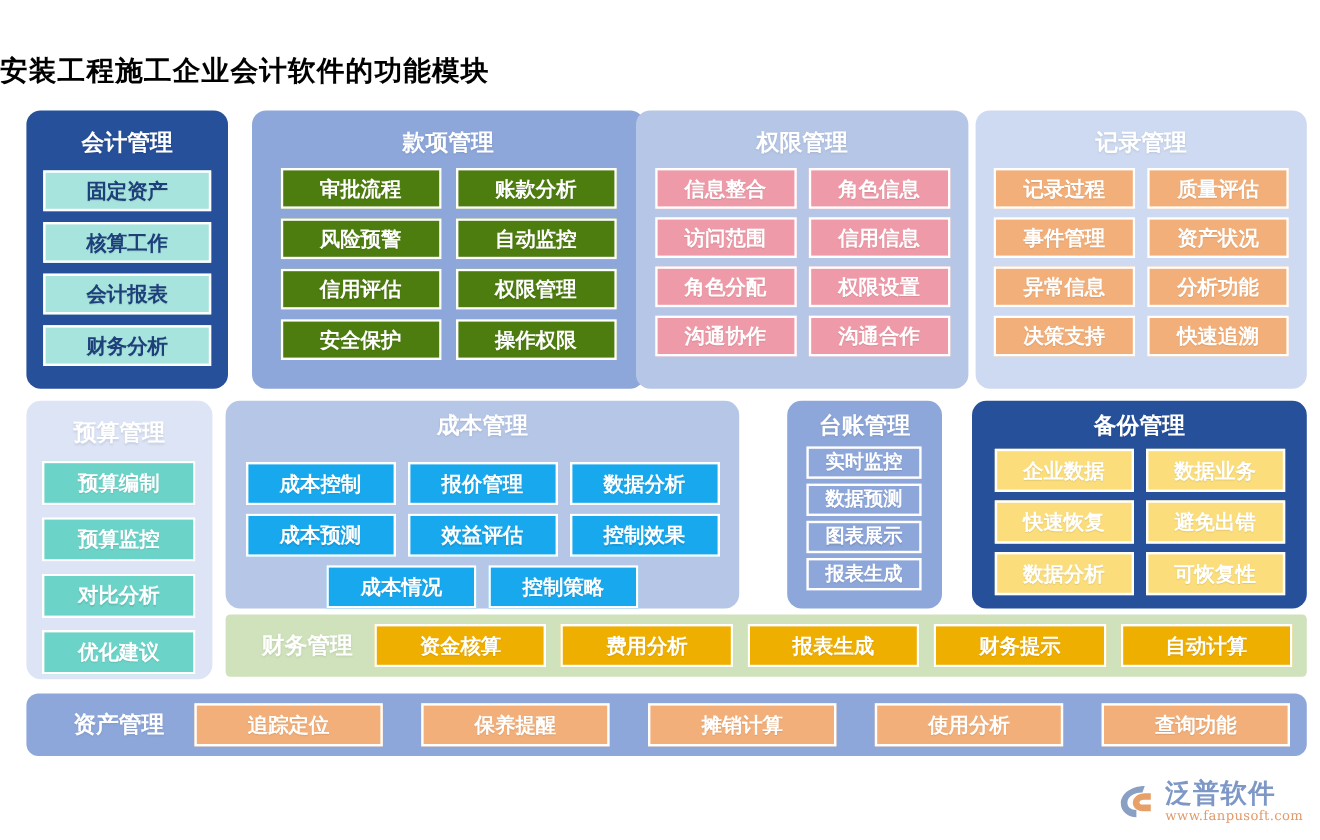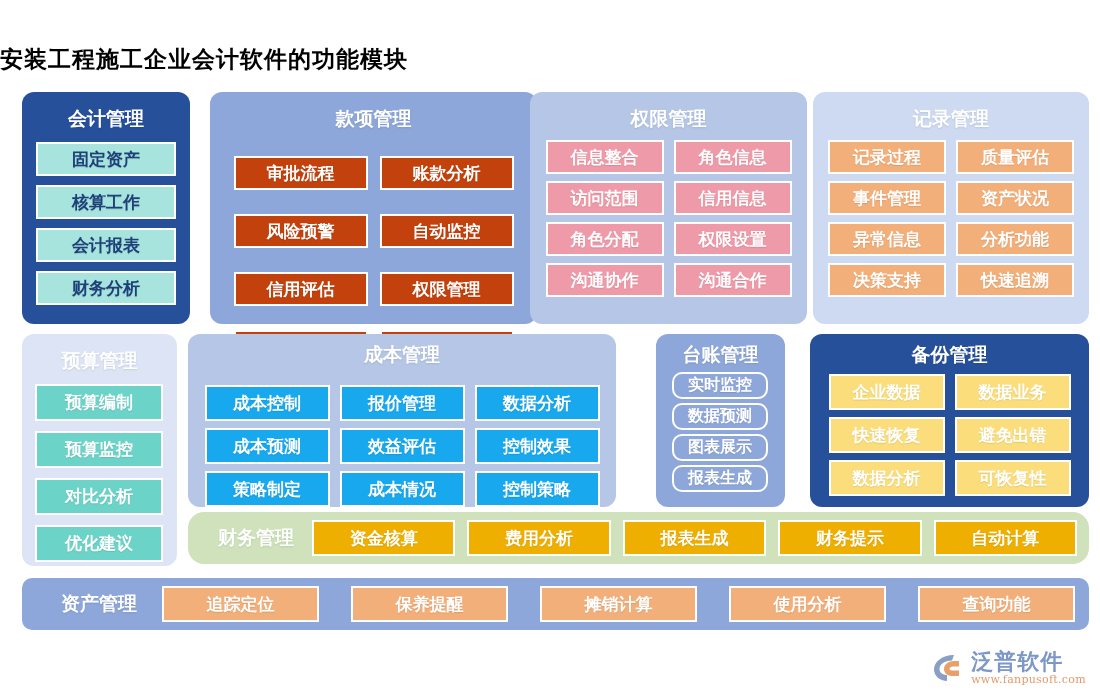--- a/index.html
+++ b/index.html
@@ -79,21 +79,21 @@
   }
 
   
   #p-accounting { left: 22px; top: 92px; width: 168px; height: 232px; background: #27509B; }
   #p-accounting .chip-grid { gap: 9px 0; padding: 2px 14px 12px; flex-direction: column; }
   #p-accounting .chip { width: 140px; height: 34px; background: #A8E4DE; color: #1d3f7a; border-color: #ffffff; }
 
   
   #p-payment { left: 210px; top: 92px; width: 327px; height: 232px; background: #8EA7DA; }
   #p-payment .chip-grid { gap: 8px 12px; padding: 0 16px 10px; }
-  #p-payment .chip { width: 134px; height: 34px; background: #c2410c; margin-top: 16px; }
+  #p-payment .chip { width: 134px; height: 34px; background: #4d7c0f; }
 
   
   #p-permission { left: 530px; top: 92px; width: 277px; height: 232px; background: #B6C6E6; }
   #p-permission .chip-grid { gap: 7px 10px; padding: 0 14px 10px; }
   #p-permission .chip { width: 118px; height: 34px; background: #EF9AA8; }
 
   
   #p-record { left: 813px; top: 92px; width: 276px; height: 232px; background: #CEDAF1; }
   #p-record .chip-grid { gap: 7px 10px; padding: 0 14px 10px; }
   #p-record .chip { width: 118px; height: 34px; background: #F2AF79; }
@@ -107,32 +107,32 @@
   
   #p-cost { left: 188px; top: 334px; width: 428px; height: 173px; background: #B6C6E6; }
   #p-cost .panel-title { padding-top: 8px; padding-bottom: 17px; }
   #p-cost .chip-grid { gap: 7px 10px; padding: 0 14px 8px; }
   #p-cost .chip { width: 125px; height: 36px; background: #18A8EE; }
 
   
   #p-ledger { left: 656px; top: 334px; width: 129px; height: 173px; background: #8EA7DA; }
   #p-ledger .panel-title { padding-top: 8px; padding-bottom: 4px; }
   #p-ledger .chip-grid { gap: 4px 0; padding: 0 16px 8px; flex-direction: column; }
-  #p-ledger .chip { width: 96px; height: 27px; background: transparent; font-size: 16px; border-radius: 10px; }
+  #p-ledger .chip { width: 96px; height: 27px; background: transparent; font-size: 16px; }
 
   
   #p-backup { left: 810px; top: 334px; width: 279px; height: 173px; background: #27509B; }
   #p-backup .panel-title { padding-top: 8px; padding-bottom: 6px; }
   #p-backup .chip-grid { gap: 7px 10px; padding: 0 14px 8px; }
   #p-backup .chip { width: 116px; height: 36px; background: #FBDE7B; color: #ffffff; }
 
   
   #b-finance {
     position: absolute; left: 188px; top: 512px; width: 901px; height: 52px;
-    background: #CFE2BB; border-radius: 16px;
+    background: #CFE2BB; border-radius: 4px;
     display: flex; align-items: center; padding: 0 12px;
   }
   #b-finance .bar-label {
     color: #ffffff; font-weight: bold; font-size: 19px;
     width: 112px; text-align: center; flex: none;
     text-shadow: 0 1px 2px rgba(0,0,0,0.10);
   }
   #b-finance .bar-chips { display: flex; flex: 1; justify-content: space-between; gap: 12px; }
   #b-finance .chip { flex: 1; height: 36px; background: #EFAF00; border: 2px solid #ffffff; font-size: 17px; }
 
@@ -241,21 +241,20 @@
 
   <div class="panel" id="p-cost">
     <div class="panel-title">成本管理</div>
     <div class="chip-grid">
       <div class="chip">成本控制</div>
       <div class="chip">报价管理</div>
       <div class="chip">数据分析</div>
       <div class="chip">成本预测</div>
       <div class="chip">效益评估</div>
       <div class="chip">控制效果</div>
-      <div class="chip">策略制定</div>
       <div class="chip">成本情况</div>
       <div class="chip">控制策略</div>
     </div>
   </div>
 
   <div class="panel" id="p-ledger">
     <div class="panel-title">台账管理</div>
     <div class="chip-grid">
       <div class="chip">实时监控</div>
       <div class="chip">数据预测</div>

